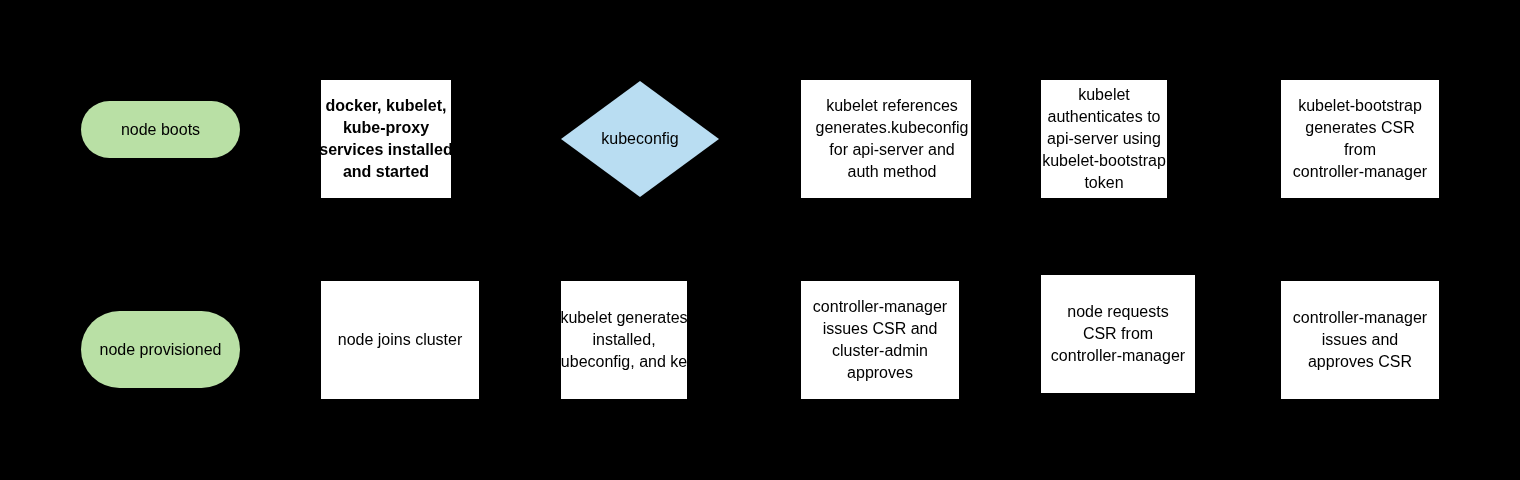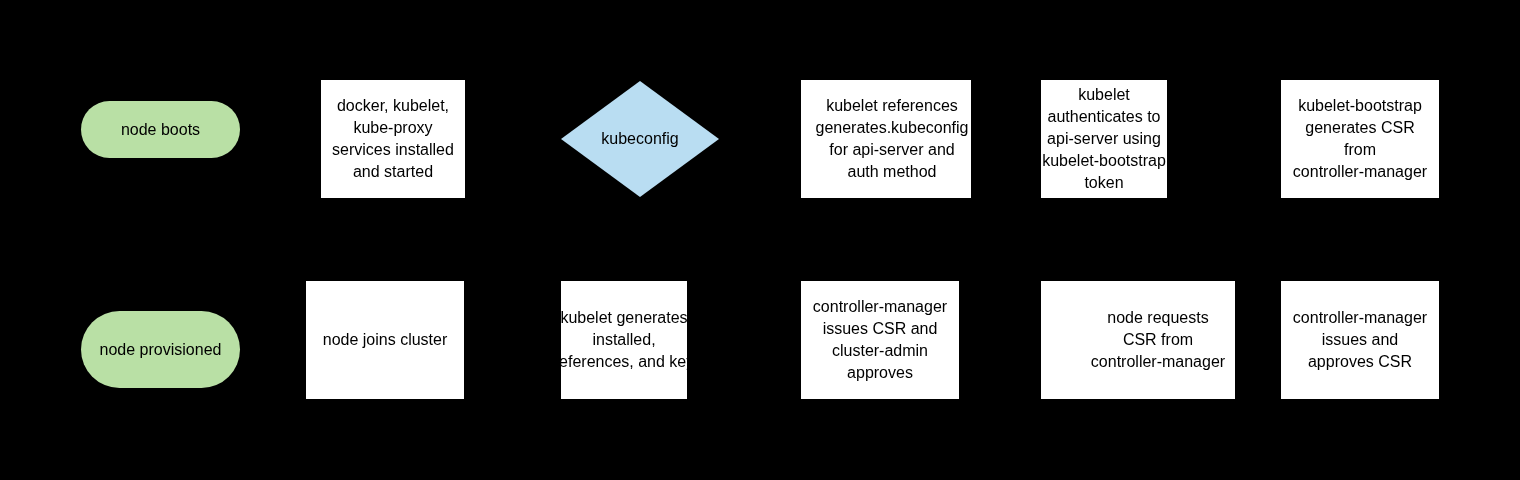--- a/index.html
+++ b/index.html
@@ -41,21 +41,21 @@
     clip-path: polygon(50% 0, 100% 50%, 50% 100%, 0 50%);
   }
 </style>
 </head>
 <body>
 
 <div id="canvas">
     <div class="node terminal" style="left: 81px; top: 101px; width: 159px; height: 57px;">
       <div class="line">node boots</div>
     </div>
-    <div class="node process" style="left: 321px; top: 80px; width: 144px; height: 118px;">
+    <div class="node process" style="left: 321px; top: 80px; width: 130px; height: 118px; font-weight: bold;">
       <div class="line">docker, kubelet,</div>
       <div class="line">kube-proxy</div>
       <div class="line">services installed</div>
       <div class="line">and started</div>
     </div>
     <div class="node decision" style="left: 561px; top: 81px; width: 158px; height: 116px;">
       <div class="line">kubeconfig</div>
     </div>
     <div class="node process" style="left: 801px; top: 80px; width: 158px; height: 118px; padding-left: 12px;">
       <div class="line">kubelet references</div>
@@ -72,35 +72,35 @@
     </div>
     <div class="node process" style="left: 1281px; top: 80px; width: 158px; height: 118px;">
       <div class="line">kubelet-bootstrap</div>
       <div class="line">generates CSR</div>
       <div class="line">from</div>
       <div class="line">controller-manager</div>
     </div>
     <div class="node terminal" style="left: 81px; top: 311px; width: 159px; height: 77px;">
       <div class="line">node provisioned</div>
     </div>
-    <div class="node process" style="left: 306px; top: 281px; width: 158px; height: 118px;">
+    <div class="node process" style="left: 321px; top: 281px; width: 158px; height: 118px;">
       <div class="line">node joins cluster</div>
     </div>
     <div class="node process" style="left: 561px; top: 281px; width: 126px; height: 118px;">
       <div class="line">kubelet generates</div>
       <div class="line">installed,</div>
-      <div class="line">references, and key</div>
+      <div class="line">kubeconfig, and key</div>
     </div>
     <div class="node process" style="left: 801px; top: 281px; width: 158px; height: 118px;">
       <div class="line">controller-manager</div>
       <div class="line">issues CSR and</div>
       <div class="line">cluster-admin</div>
       <div class="line">approves</div>
     </div>
-    <div class="node process" style="left: 1041px; top: 281px; width: 154px; height: 118px; padding-left: 40px;">
+    <div class="node process" style="left: 1041px; top: 275px; width: 154px; height: 118px;">
       <div class="line">node requests</div>
       <div class="line">CSR from</div>
       <div class="line">controller-manager</div>
     </div>
     <div class="node process" style="left: 1281px; top: 281px; width: 158px; height: 118px;">
       <div class="line">controller-manager</div>
       <div class="line">issues and</div>
       <div class="line">approves CSR</div>
     </div>
   </div>

